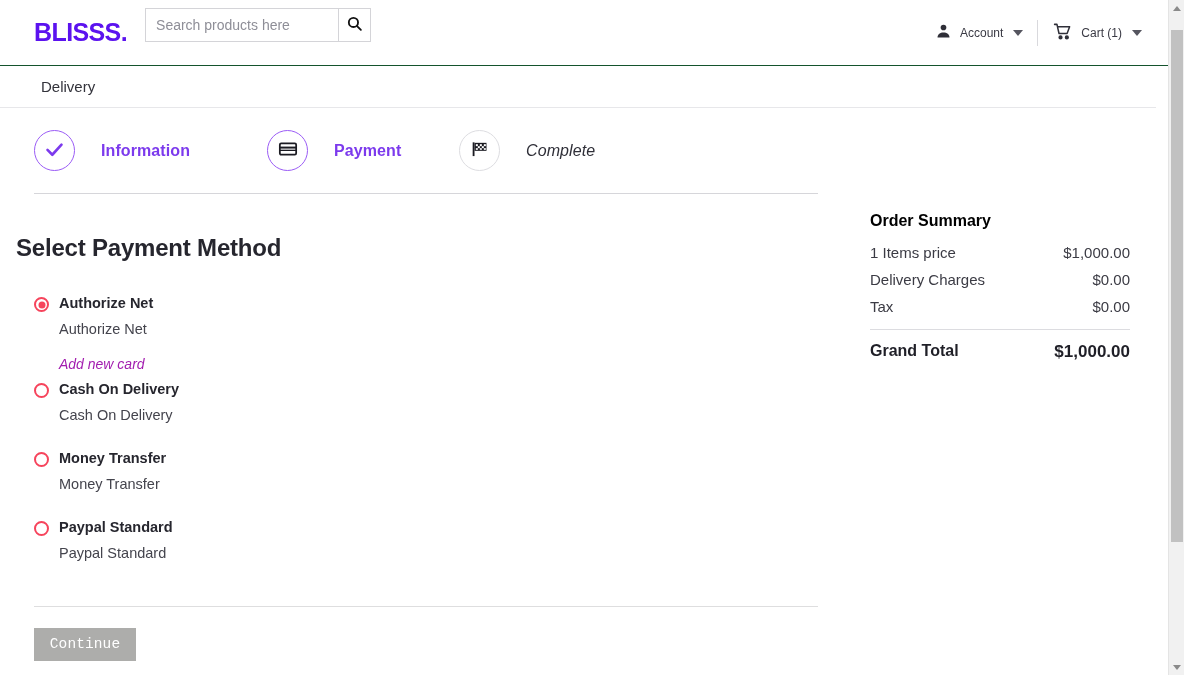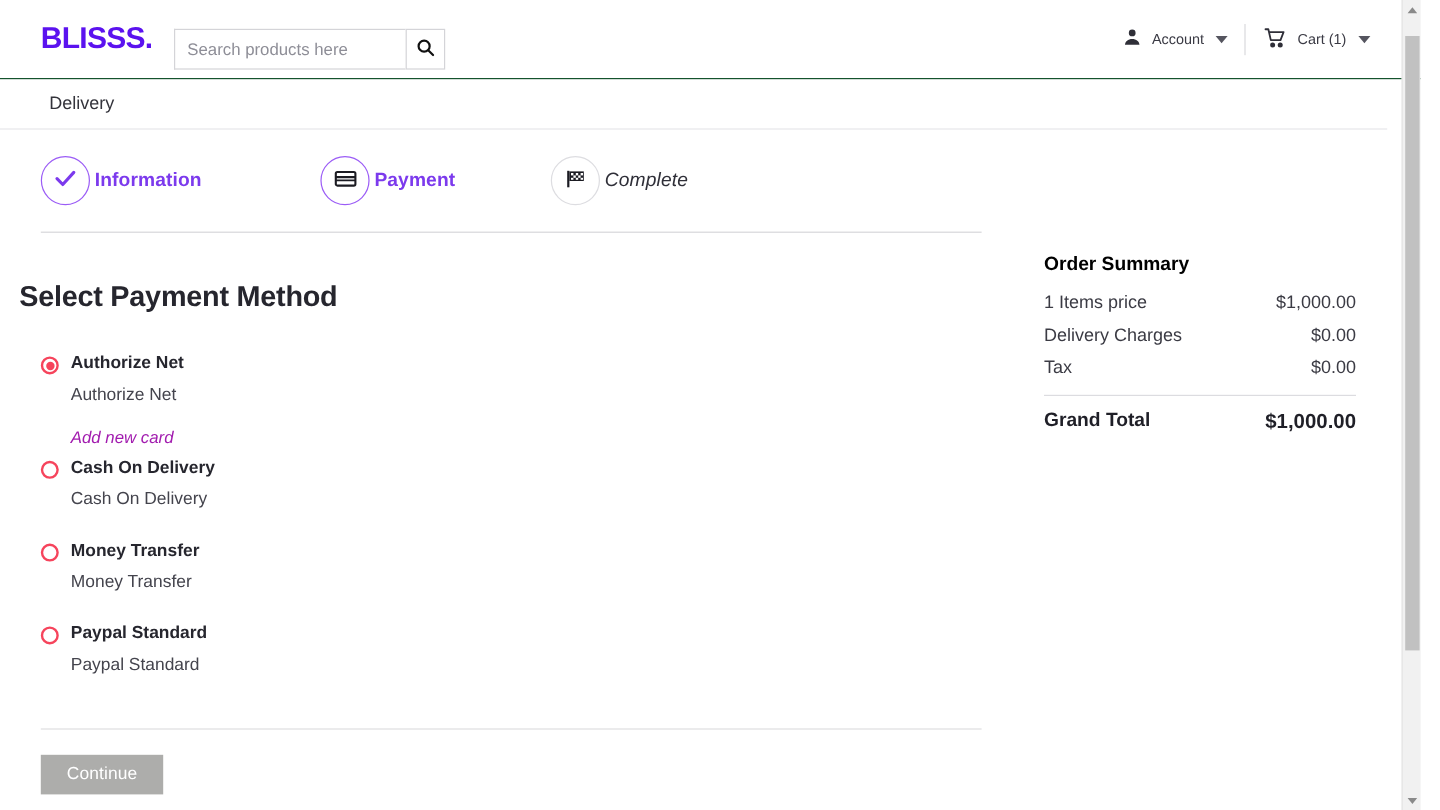--- a/index.html
+++ b/index.html
@@ -38,21 +38,21 @@
     font-size: 25px;
     font-weight: bold;
     letter-spacing: -0.6px;
     color: #5b12ef;
     margin-right: 18px;
     white-space: nowrap;
   }
 
   .search-wrap {
     display: flex;
-    align-items: flex-end;
+    align-items: flex-start;
     height: 50px;
   }
 
   .search-input {
     width: 193px;
     height: 34px;
     border: 1px solid #d4d4d8;
     border-right: none;
     padding: 0 10px;
     font-size: 14px;
@@ -126,21 +126,21 @@
   .steps {
     display: flex;
     align-items: center;
     padding: 22px 0 0 34px;
     width: 785px;
   }
 
   .step {
     display: flex;
     align-items: center;
-    gap: 4px;
+    gap: 26px;
     cursor: pointer;
   }
   .step.s-info  { width: 233px; }
   .step.s-ship  { width: 216px; }
   .step.s-pay   { width: 192px; }
 
   .step-circle {
     width: 41px;
     height: 41px;
     border-radius: 50%;
@@ -247,21 +247,21 @@
   }
 
   .continue-btn {
     margin: 21px 0 0 34px;
     width: 102px;
     height: 33px;
     background: #adadab;
     color: #ffffff;
     border: none;
     font-size: 14.5px;
-    font-family: Liberation Sans, sans-serif;
+    font-family: Liberation Mono, monospace;
     cursor: pointer;
     letter-spacing: 0.1px;
   }
 
   
   .summary { padding: 16px 30px 0 10px; }
 
   .summary-title {
     font-size: 16px;
     font-weight: bold;

